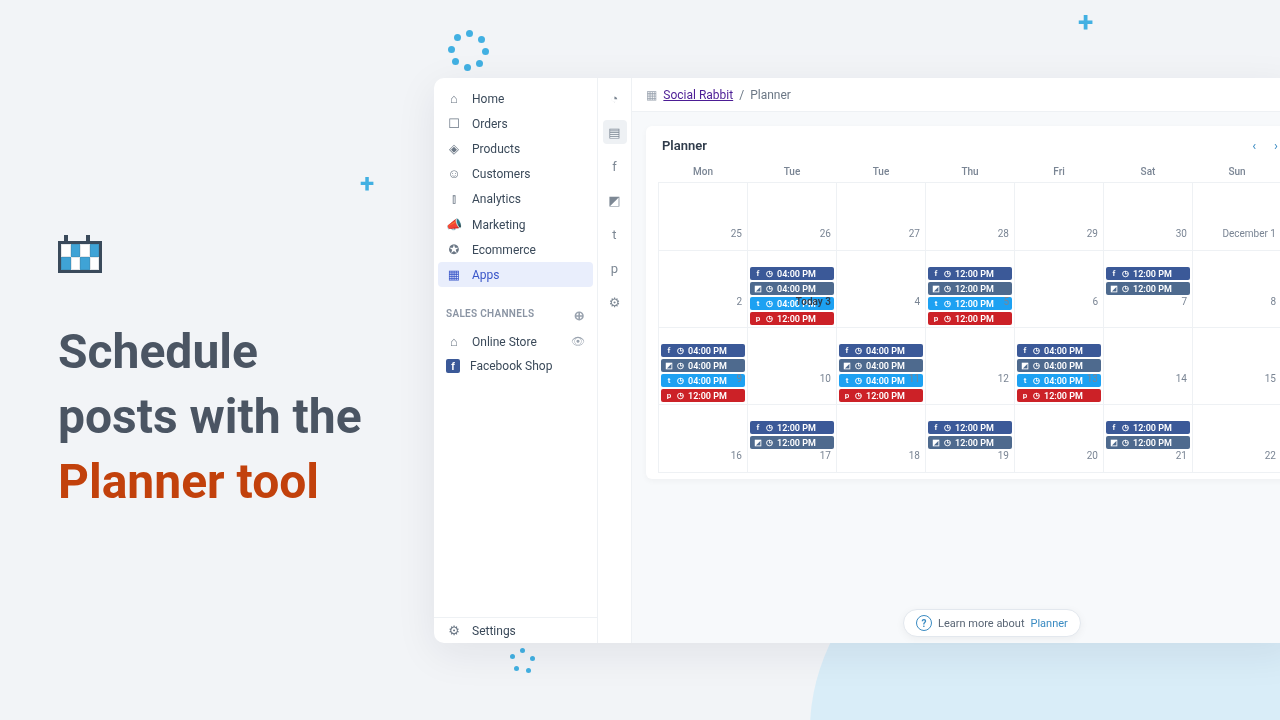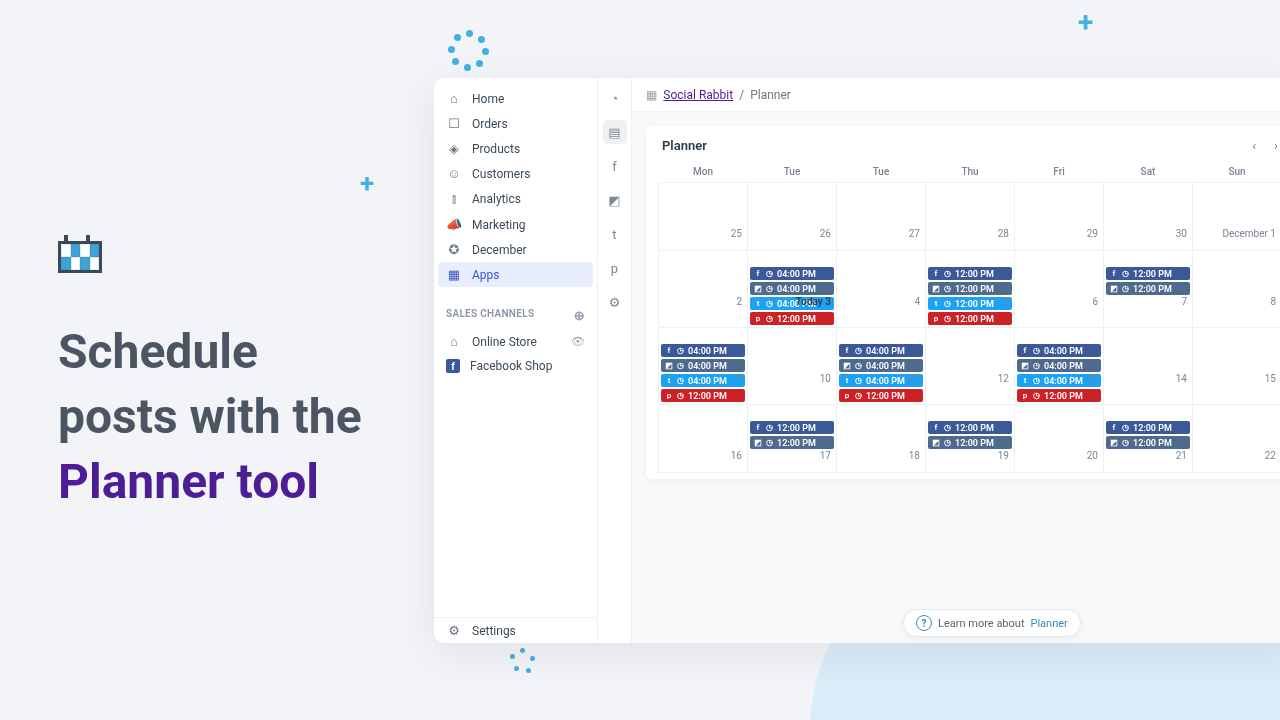--- a/index.html
+++ b/index.html
@@ -10,21 +10,21 @@
   .deco-plus.p1 { left: 1078px; top: 6px; font-size: 28px; }
   .deco-plus.p2 { left: 360px; top: 168px; font-size: 26px; }
   .deco-dots { position: absolute; }
   .deco-dots .d { position:absolute; width:7px; height:7px; background:#42b0e2; border-radius:50%; }
   .deco-dots.c1 { left:450px; top:30px; width:40px; height:40px; }
   .deco-dots.c2 { left:510px; top:648px; width:28px; height:28px; }
   .deco-blob { position:absolute; right:-180px; bottom:-260px; width:650px; height:500px; background:#d9edf8; border-radius:50%; }
 
   
   .headline { position:absolute; left:58px; top:320px; font-size:48px; font-weight:700; line-height:1.35; color:#4b5563; }
-  .headline .accent { color:#4c1d95; }
+  .headline .accent { color:#c2410c; }
 
   
   .calicon { position:absolute; left:58px; top:235px; width:44px; height:38px; }
   .calicon .top { height:6px; display:flex; gap:18px; padding-left:6px;}
   .calicon .top span { display:block; width:4px; height:6px; background:#3a4a5b;}
   .calicon .body { height:32px; border:3px solid #3a4a5b; background:#fff; display:grid; grid-template-columns:repeat(4,1fr); grid-template-rows:repeat(2,1fr);}
   .calicon .cell { border:1px solid #3a4a5b22;}
   .calicon .cell.f { background:#3fa3d6;}
 
   
@@ -149,21 +149,21 @@
           <div class="nav-item">
             <span class="ic">⫾</span>
             <span>Analytics</span>
           </div>
           <div class="nav-item">
             <span class="ic">📣</span>
             <span>Marketing</span>
           </div>
           <div class="nav-item">
             <span class="ic">✪</span>
-            <span>December</span>
+            <span>Ecommerce</span>
           </div>
           <div class="nav-item active">
             <span class="ic">▦</span>
             <span>Apps</span>
           </div>
         </div>
       <div class="section-label">
         <span>SALES CHANNELS</span>
         <span class="plus-small">⊕</span>
       </div>

